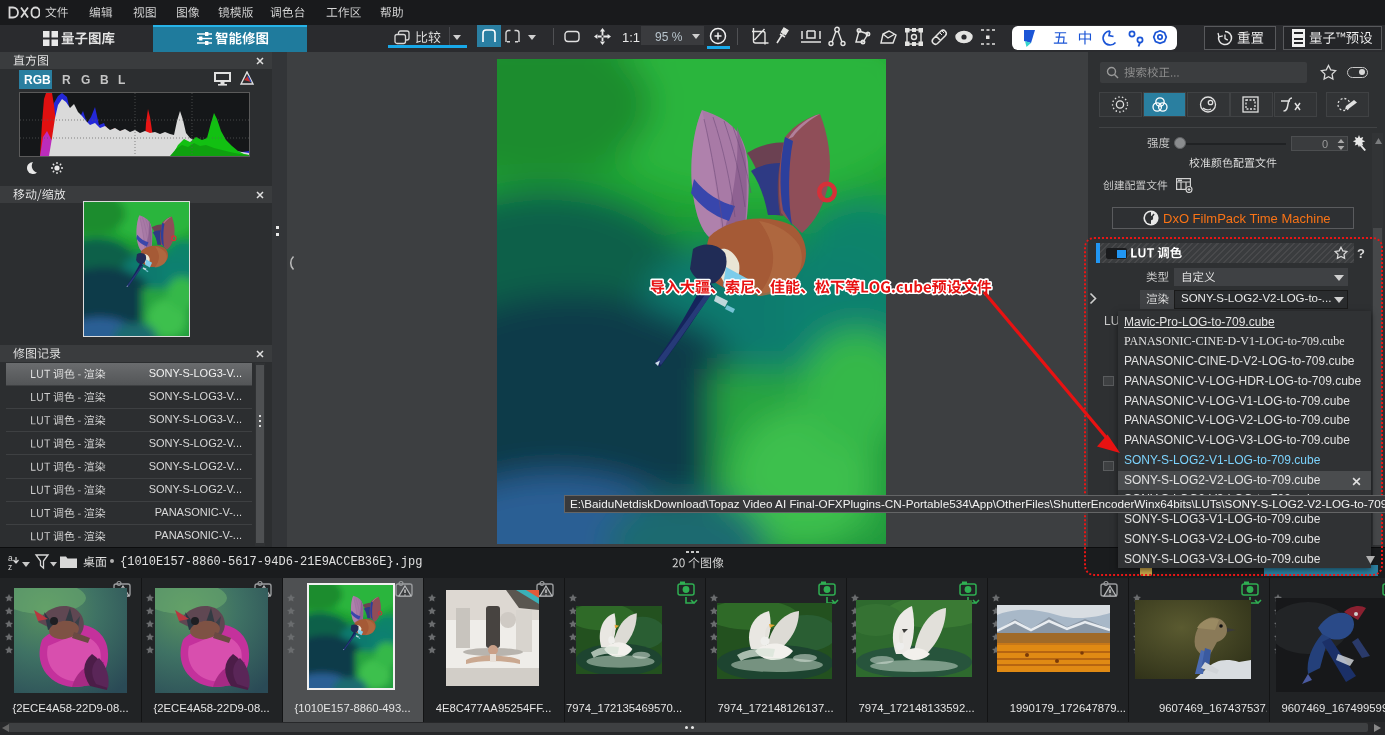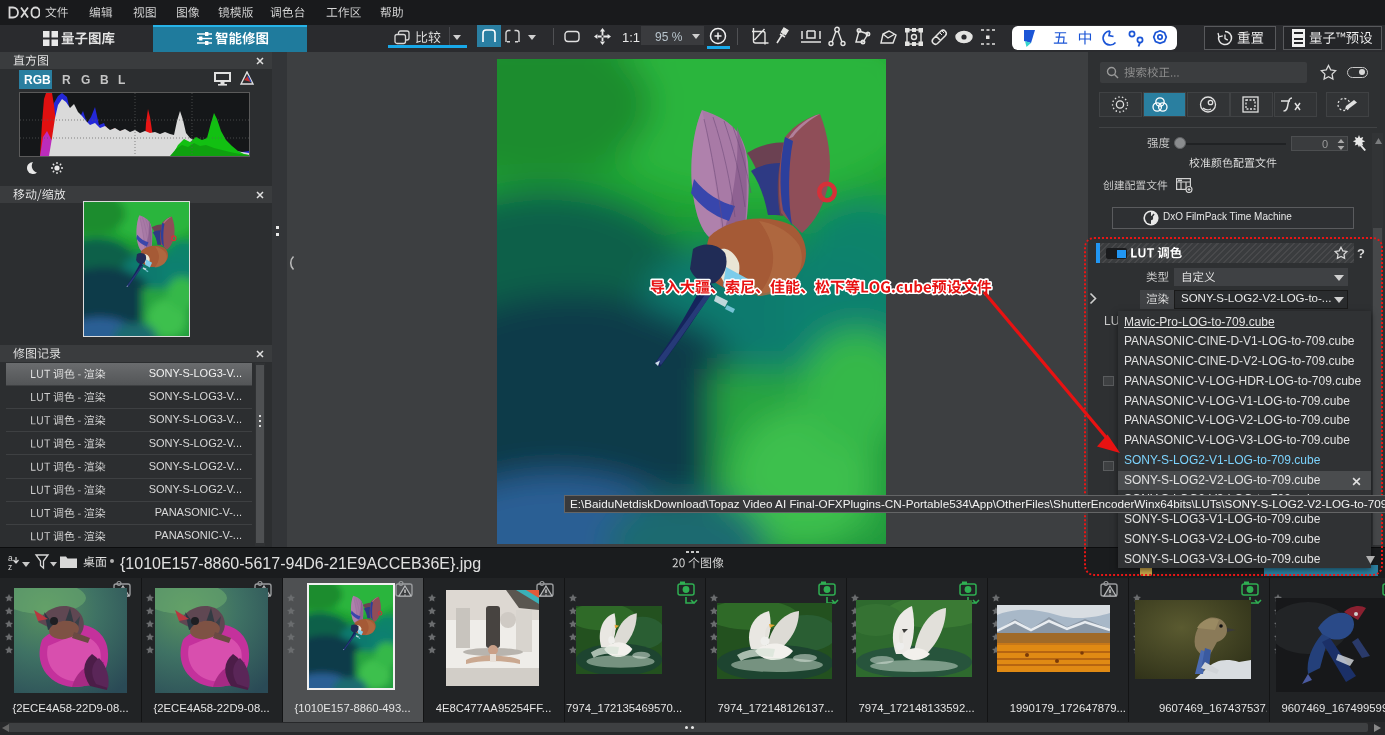--- a/index.html
+++ b/index.html
@@ -382,21 +382,21 @@
       <circle cx="13" cy="11.5" r="3" fill="#2e3032"></circle>
       <path d="M13 10 v3 M11.5 11.5 h3"></path>
     </svg>
     <div class="abs" style="left:1112px;top:207px;width:242px;height:22px;background:#2e3033;border:1px solid #5a5b5e;"></div>
     <svg class="abs" style="left:1143px;top:210px;" width="16" height="16" viewBox="0 0 16 16" fill="#e8e8e8">
 <circle cx="8" cy="8" r="7.6"></circle>
       <path d="M8 2 a6 6 0 0 0 0 12 z" fill="#2e3033"></path>
       <circle cx="8" cy="8" r="2.2" fill="#2e3033"></circle>
       <path d="M8 8 l3 -4" stroke="#2e3033" stroke-width="1.4"></path>
     </svg>
-    <div class="abs" style="left:1163px;top:211px;font-size:10px;color:#e5e5e5;">DxO FilmPack Time Machine</div>
+    <div class="abs" style="left:1163px;top:211px;font-size:13px;color:#f97316;">DxO FilmPack Time Machine</div>
     <div class="abs" style="left:1096px;top:243px;width:258px;height:20px;background:repeating-linear-gradient(135deg,#48494b 0 1.5px,#3a3c3e 1.5px 4.5px);"></div>
     <div class="abs" style="left:1096px;top:243px;width:4px;height:20px;background:#2196f3;"></div>
     <div class="abs" style="left:1106px;top:248px;width:21px;height:11px;background:#1a1b1d;border-radius:2px;"></div>
     <div class="abs" style="left:1116.5px;top:249.5px;width:9px;height:8px;background:#2196f3;"></div>
     <svg class="abs" style="left:1334px;top:246px;" width="14" height="14" viewBox="0 0 17 17" fill="none" stroke="#d8d8d8" stroke-width="1.5">
       <path d="M8.5 1.5 l2.2 4.4 4.9 .7 -3.5 3.5 .8 4.9 -4.4 -2.3 -4.4 2.3 .8 -4.9 -3.5 -3.5 4.9 -.7z"></path>
     </svg>
     <div class="abs" style="left:1357px;top:246px;font-size:13px;font-weight:bold;color:#d8d8d8;">?</div>
     <div class="abs" style="left:1174px;top:268px;width:174px;height:18px;background:#3f4144;"></div>
     <div class="abs" style="left:1334px;top:274.5px;width:0;height:0;border-left:5px solid transparent;border-right:5px solid transparent;border-top:6px solid #d0d0d0;"></div>
@@ -407,21 +407,21 @@
     <svg class="abs" style="left:1089px;top:292px;" width="8" height="13" viewBox="0 0 8 13" fill="none" stroke="#cfcfcf" stroke-width="1.6">
       <path d="M1.5 1.5 l5 5 -5 5"></path>
     </svg>
     <div class="abs" style="left:1104px;top:314px;font-size:12px;color:#c8c8c8;">LU</div>
     <div class="abs" style="left:1103px;top:376px;width:11px;height:10px;background:#3e4042;border:1px solid #5a5c5e;"></div>
     <div class="abs" style="left:1103px;top:461px;width:11px;height:10px;background:#3e4042;border:1px solid #5a5c5e;"></div>
     <div class="abs" style="left:1264px;top:565px;width:114px;height:11px;background:#2a7fa0;"></div>
     <div class="abs" style="left:1140px;top:566px;width:12px;height:10px;background:#caa84a;border-radius:2px;"></div>
     <div class="abs" style="left:1118px;top:311px;width:253px;height:257px;background:#303234;box-shadow:0 2px 6px rgba(0,0,0,.5);"></div>
     <div class="abs" style="left:1124px;top:314.7px;font-size:12px;color:#e2e2e2;white-space:nowrap;text-decoration:underline;">Mavic-Pro-LOG-to-709.cube</div>
-    <div class="abs" style="left:1124px;top:334.4px;font-size:12px;color:#e2e2e2;white-space:nowrap;">PANASONIC-CINE-D-V1-LOG-to-709.cube</div>
+    <div class="abs" style="left:1124px;top:334.4px;font-size:12px;color:#e2e2e2;white-space:nowrap;font-family:Liberation Serif, serif;">PANASONIC-CINE-D-V1-LOG-to-709.cube</div>
     <div class="abs" style="left:1124px;top:354.2px;font-size:12px;color:#e2e2e2;white-space:nowrap;">PANASONIC-CINE-D-V2-LOG-to-709.cube</div>
     <div class="abs" style="left:1124px;top:373.9px;font-size:12px;color:#e2e2e2;white-space:nowrap;">PANASONIC-V-LOG-HDR-LOG-to-709.cube</div>
     <div class="abs" style="left:1124px;top:393.7px;font-size:12px;color:#e2e2e2;white-space:nowrap;">PANASONIC-V-LOG-V1-LOG-to-709.cube</div>
     <div class="abs" style="left:1124px;top:413.4px;font-size:12px;color:#e2e2e2;white-space:nowrap;">PANASONIC-V-LOG-V2-LOG-to-709.cube</div>
     <div class="abs" style="left:1124px;top:433.2px;font-size:12px;color:#e2e2e2;white-space:nowrap;">PANASONIC-V-LOG-V3-LOG-to-709.cube</div>
     <div class="abs" style="left:1124px;top:452.9px;font-size:12px;color:#7dd3fc;white-space:nowrap;">SONY-S-LOG2-V1-LOG-to-709.cube</div>
     <div class="abs" style="left:1118px;top:470.5px;width:253px;height:19.8px;background:#4a4c4e;"></div>
     <svg class="abs" style="left:1352px;top:476.5px;" width="9" height="9" viewBox="0 0 8 8" stroke="#e0e0e0" stroke-width="1.4">
       <path d="M1 1 l6 6 M7 1 l-6 6"></path>
     </svg>
@@ -442,21 +442,21 @@
 <path d="M14 12 l4 -5 h-8z" fill="#c8c8c8" transform="translate(4 2)"></path>
 <g transform="translate(28 0)">
         <path d="M0 2 h12 l-4.5 6 v7 l-3 -2.5 v-4.5z" fill="none" stroke="#d8d8d8" stroke-width="1.3"></path>
         <path d="M14 9 l3.5 4.5 3.5 -4.5z" fill="#c8c8c8"></path>
       </g>
     </svg>
     <svg class="abs" style="left:60px;top:555px;" width="17" height="13" viewBox="0 0 17 13" fill="#d8d8d8">
       <path d="M0 1.5 h6 l1.5 2 h9.5 v9.5 h-17z"></path>
     </svg>
     <div class="abs" style="left:110px;top:559px;width:4px;height:4px;background:#b0b0b0;border-radius:50%;"></div>
-    <div class="abs" style="left:120px;top:555px;font-size:16px;color:#e0e0e0;">{1010E157-8860-5617-94D6-21E9ACCEB36E}.jpg</div>
+    <div class="abs" style="left:120px;top:555px;font-size:12px;color:#e0e0e0;font-family:Liberation Mono, monospace;">{1010E157-8860-5617-94D6-21E9ACCEB36E}.jpg</div>
     <div class="abs" style="left:686px;top:551px;width:3px;height:2px;background:#c8c8c8;box-shadow:5px 0 #c8c8c8,10px 0 #c8c8c8;"></div>
     <div class="abs" style="left:282px;top:578px;width:141px;height:144px;background:#4e5052;"></div>
     <div class="abs" style="left:141px;top:578px;width:1px;height:144px;background:#131415;"></div>
     <svg class="abs" style="left:4px;top:592px;" width="10" height="70" viewBox="0 0 10 70">
       <path d="M5 2 l1.2 2.6 2.8.3 -2 1.9 .5 2.8 -2.5-1.4 -2.5 1.4 .5-2.8 -2-1.9 2.8-.3z" fill="#6a6c6e"></path>
       <path d="M5 15 l1.2 2.6 2.8.3 -2 1.9 .5 2.8 -2.5-1.4 -2.5 1.4 .5-2.8 -2-1.9 2.8-.3z" fill="#6a6c6e"></path>
       <path d="M5 28 l1.2 2.6 2.8.3 -2 1.9 .5 2.8 -2.5-1.4 -2.5 1.4 .5-2.8 -2-1.9 2.8-.3z" fill="#6a6c6e"></path>
       <path d="M5 41 l1.2 2.6 2.8.3 -2 1.9 .5 2.8 -2.5-1.4 -2.5 1.4 .5-2.8 -2-1.9 2.8-.3z" fill="#6a6c6e"></path>
       <path d="M5 54 l1.2 2.6 2.8.3 -2 1.9 .5 2.8 -2.5-1.4 -2.5 1.4 .5-2.8 -2-1.9 2.8-.3z" fill="#6a6c6e"></path>
     </svg>

